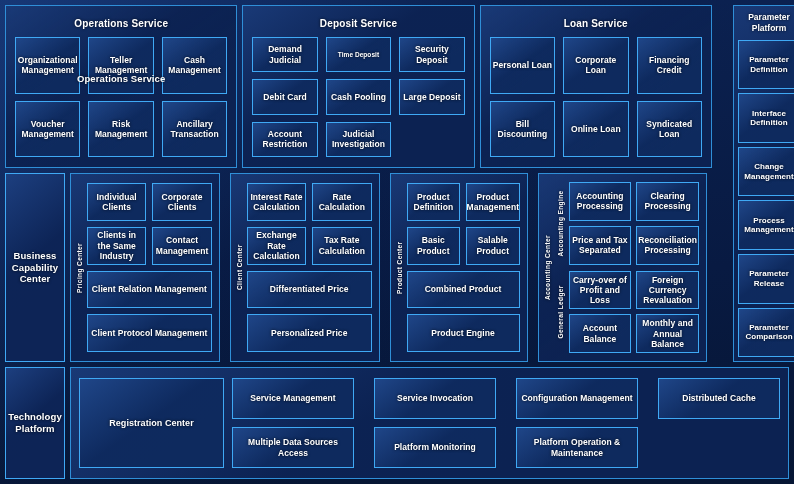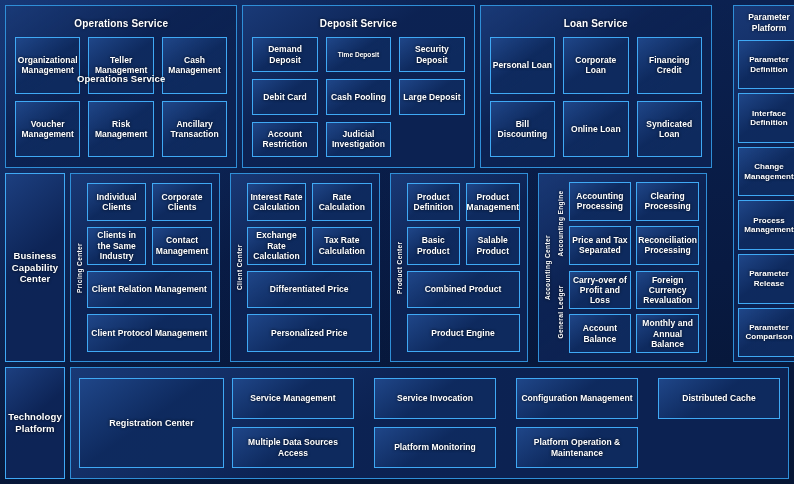--- a/index.html
+++ b/index.html
@@ -313,21 +313,21 @@
           <div class="box">Voucher Management</div>
           <div class="box">Risk Management</div>
           <div class="box">Ancillary Transaction</div>
           <div class="ghost-label">Operations Service</div>
         </div>
       </div>
 
       <div class="panel svc">
         <div class="svc-title">Deposit Service</div>
         <div class="svc-grid rows3">
-          <div class="box">Demand Deposit</div>
+          <div class="box">Demand Judicial</div>
           <div class="box tiny">Time Deposit</div>
           <div class="box">Security Deposit</div>
           <div class="box">Debit Card</div>
           <div class="box">Cash Pooling</div>
           <div class="box">Large Deposit</div>
           <div class="box">Account Restriction</div>
           <div class="box">Judicial Investigation</div>
         </div>
       </div>
 

